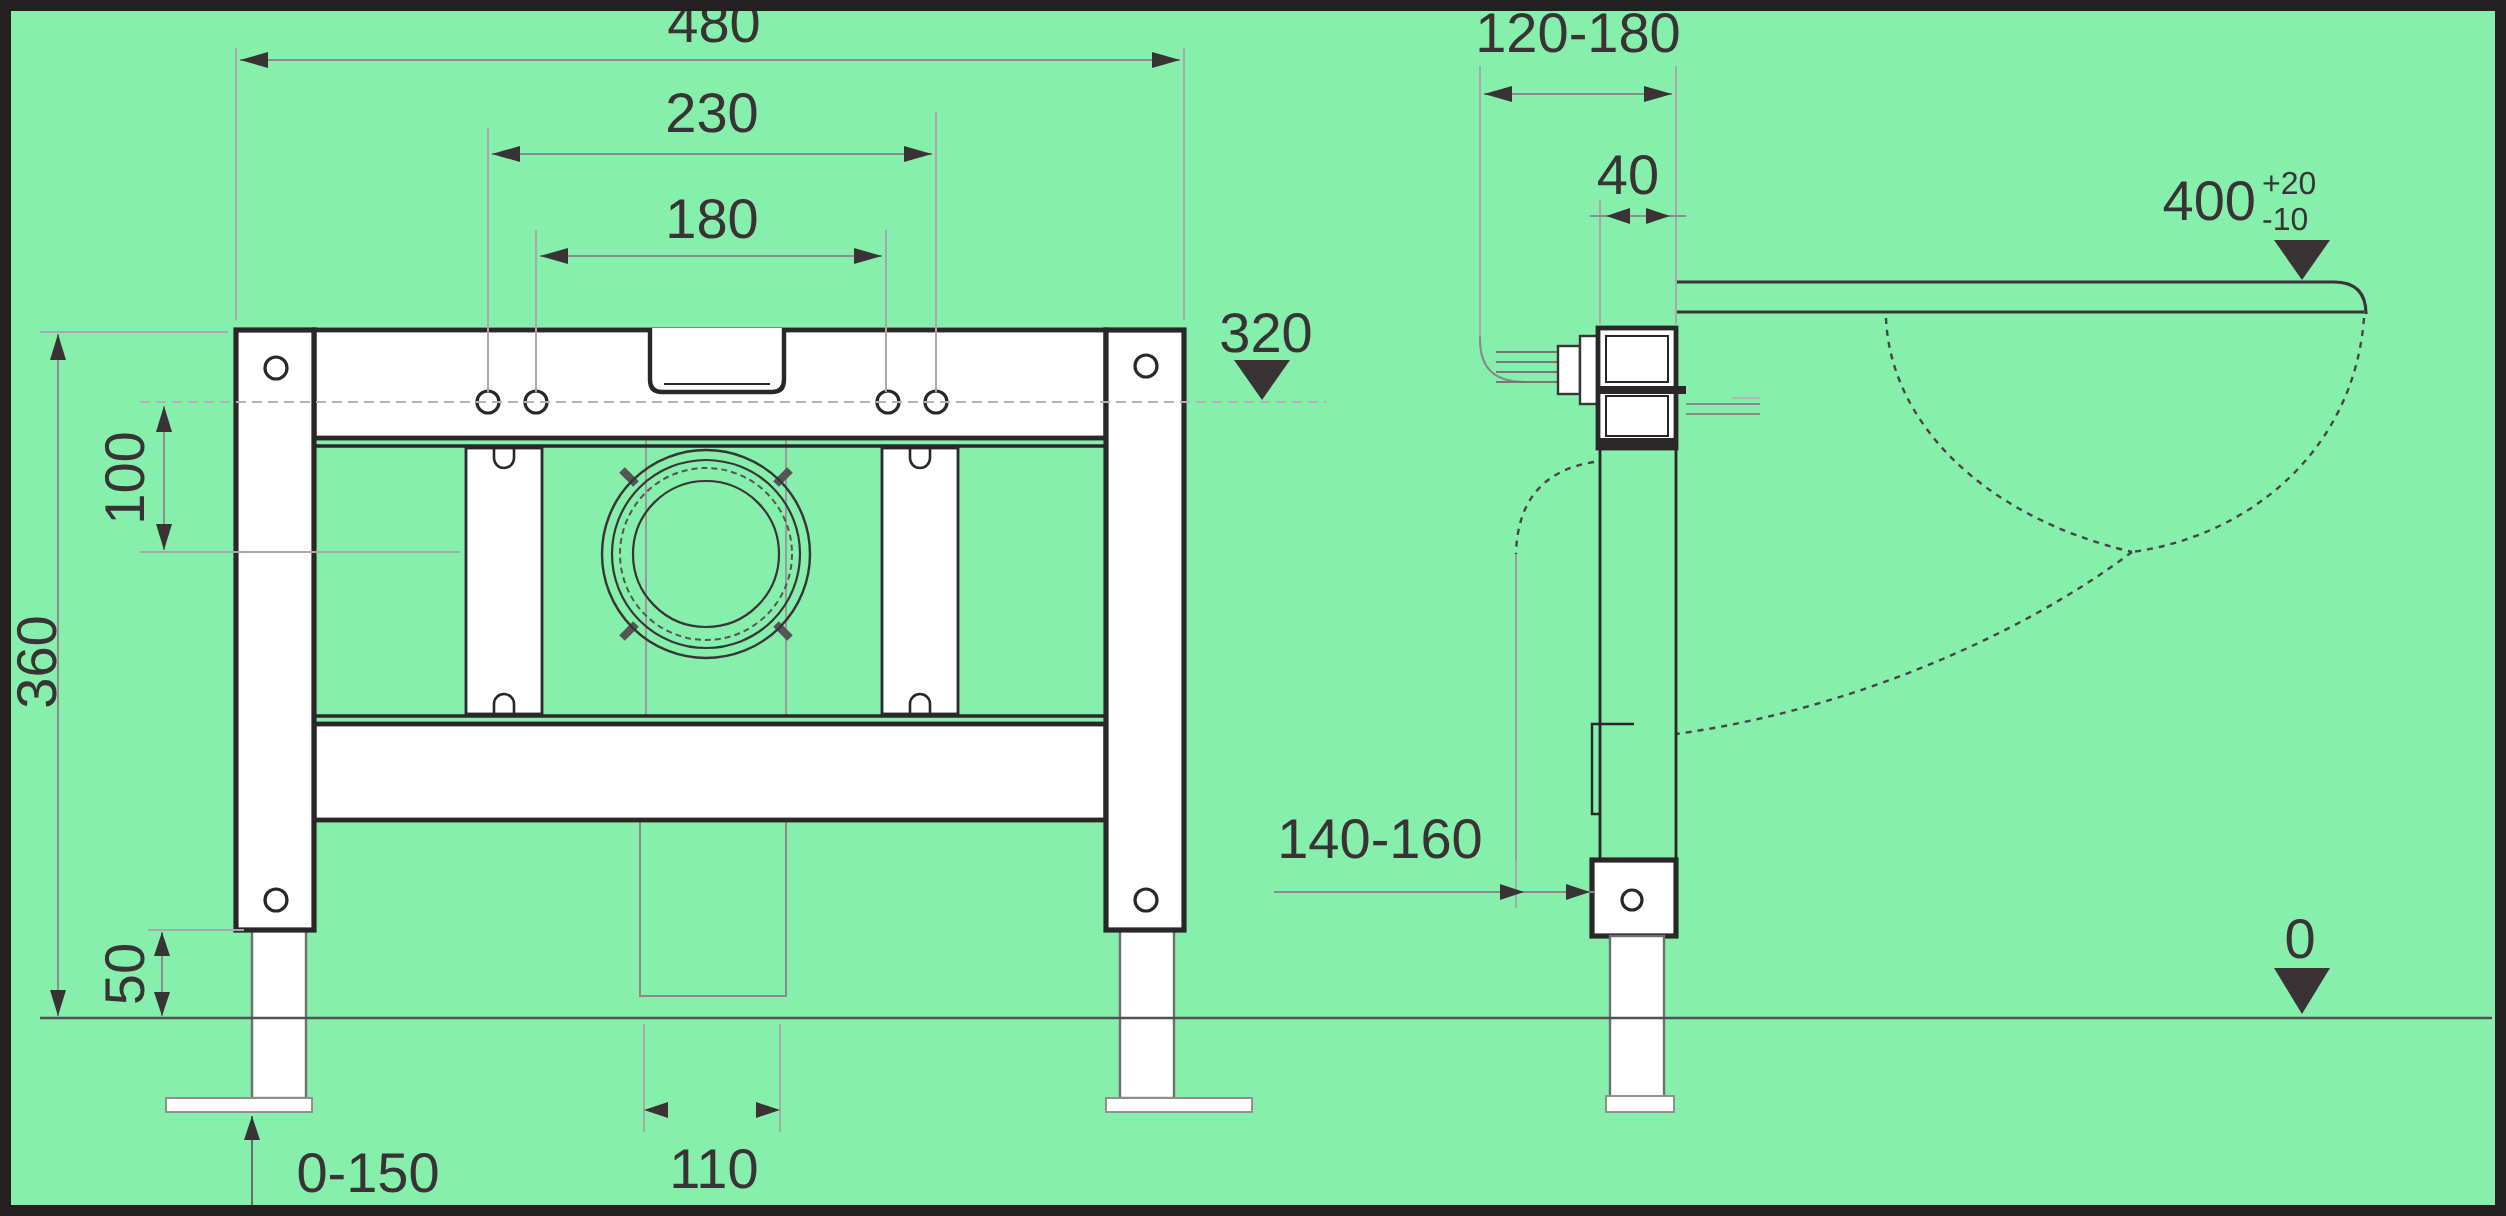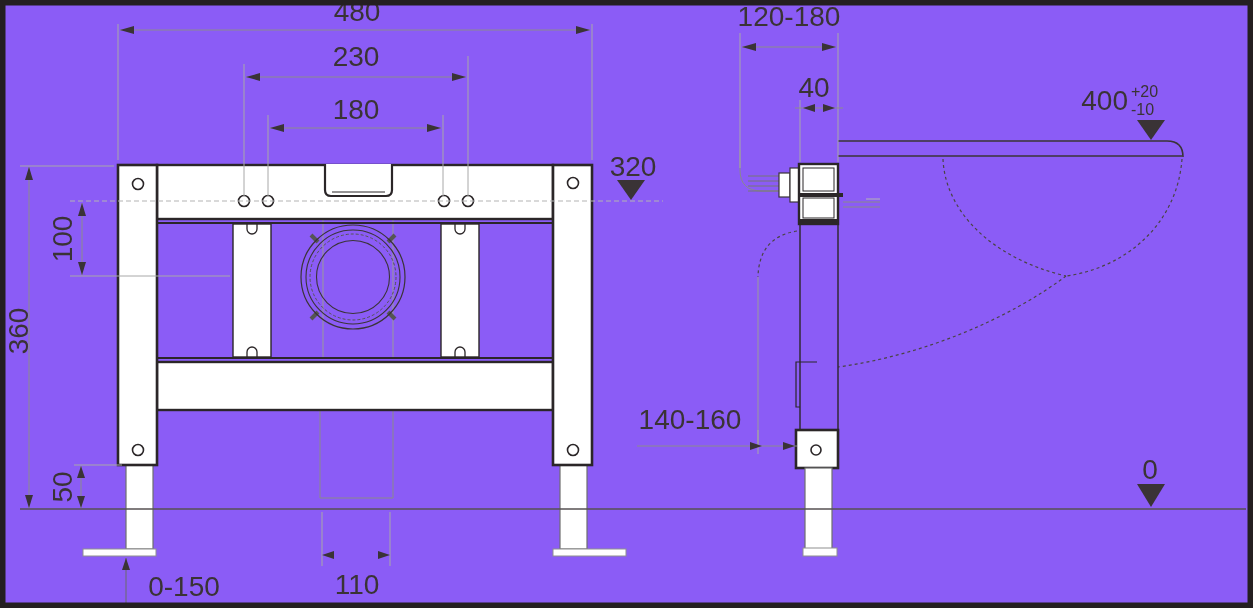--- a/index.html
+++ b/index.html
@@ -1,17 +1,17 @@
 <!DOCTYPE html>
 <html><head>
 <meta charset="utf-8">
 <style>
   html,body{margin:0;padding:0;background:#ffffff;}
   .page{
-    position:relative;width:1253px;height:608px;background:#8b5cf6;
+    position:relative;width:1253px;height:608px;background:#86efac;
     font-family:"Liberation Sans", sans-serif;overflow:hidden;
   }
   svg{position:absolute;left:0;top:0;}
   text{fill:#3a3335;}
   .dim-label{font-size:28px;}
   .tol-label{font-size:16px;}
 </style>
 </head>
 <body>
 

